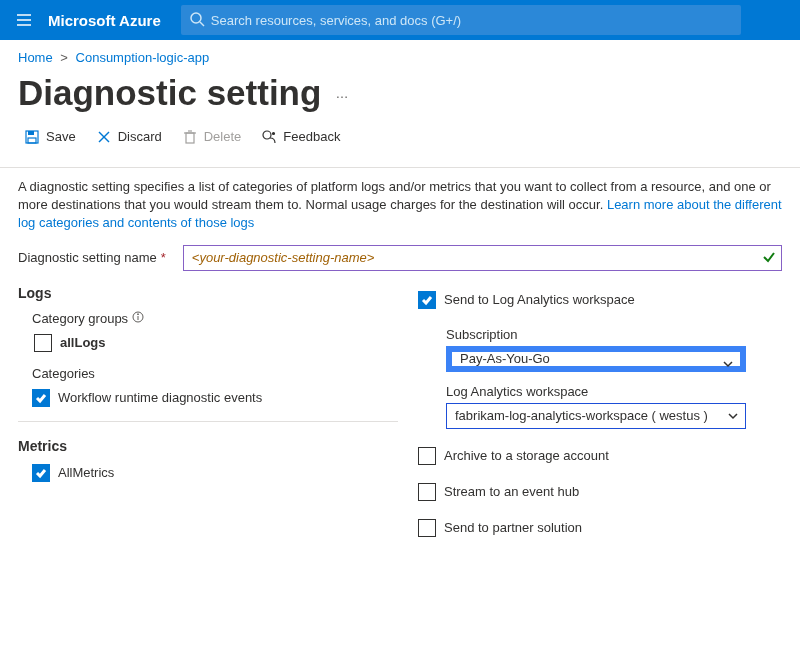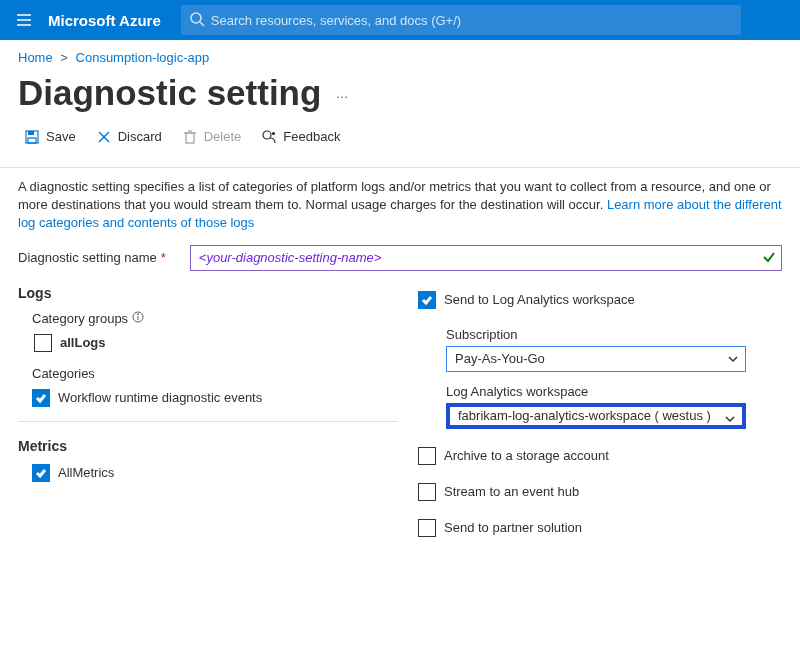--- a/index.html
+++ b/index.html
@@ -30,25 +30,25 @@
   .cmdbar { display:flex; gap:8px; padding: 4px 18px 6px; border-bottom:1px solid #e1dfdd;}
   .cmd { display:flex; align-items:flex-start; gap:6px; height:32px; padding:0 6px; cursor:pointer; color:#323130; }
   .cmd.disabled { color:#a19f9d; cursor:default; }
   .cmd svg { width:16px; height:16px; }
 
   
   .desc { padding: 10px 18px 12px; font-size:13px; color:#323130; line-height:1.4;}
   .desc a { color:#0078d4; text-decoration:none; cursor:pointer;}
 
   
-  .name-row { display:flex; align-items:center; padding:0 18px 14px; gap: 24px;}
+  .name-row { display:flex; align-items:center; padding:0 18px 14px; gap: 17px;}
   .name-label { font-size:13px; }
   .req-star { color:#a4262c; padding-left:4px;}
   .name-input-wrap { flex:1; position:relative; }
-  .name-input { width:100%; height:26px; border:1px solid #8661c5; padding:0 28px 0 8px; font-style:italic; font-size:13px; color:#6d28d9;}
+  .name-input { width:100%; height:26px; border:1px solid #8661c5; padding:0 28px 0 8px; font-style:italic; font-size:13px; color:#a16207;}
   .valid-check { position:absolute; right:6px; top:5px; width:14px; height:14px; stroke:#107c10; fill:none; stroke-width:2;}
 
   
   .body2col { display:flex; padding:0 18px 20px; gap:20px;}
   .coll { flex: 0 0 380px; }
   .colr { flex: 1; }
 
   .section-h1 { font-size:14px; font-weight:600; margin-bottom:10px;}
   .subsection { margin:4px 0 14px 14px;}
   .subtitle { font-size:13px; color:#323130; margin-bottom:8px; display:flex; align-items:center; gap:4px;}
@@ -58,22 +58,22 @@
   .chkbox { width:18px; height:18px; border:1px solid #323130; display:inline-flex; align-items:center; justify-content:center; flex-shrink:0;}
   .chkbox.checked { background:#0078d4; border-color:#0078d4;}
   .chkbox.checked svg { width:12px; height:12px; stroke:#fff; stroke-width:3; fill:none;}
   .chklabel { font-size:13px;}
 
   .hr { border:none; border-top:1px solid #e1dfdd; margin:8px 0 16px;}
 
   .dest-section { margin-bottom:18px;}
   .dest-indent { margin-left:28px; margin-top:18px;}
   .fieldlabel { font-size:13px; margin-bottom:4px;}
-  .select { height:26px; border:1px solid #3b82f6; width:300px; padding:0 26px 0 8px; font-size:13px; background:#fff; position:relative; display:flex; align-items:center; cursor:pointer;}
-  .select.highlight { border:4px solid #1d4ed8;}
+  .select { height:26px; border:6px solid #3b82f6; width:300px; padding:0 26px 0 8px; font-size:13px; background:#fff; position:relative; display:flex; align-items:center; cursor:pointer;}
+  .select.highlight { border:1px solid #1d4ed8;}
   .select .chev { position:absolute; right:6px; top:6px; width:12px; height:12px; stroke:#323130; fill:none; stroke-width:1.5;}
   .dest-field { margin-bottom:12px;}
 
   
   .cat-indent { margin-left:2px;font-weight:bold;}
 </style>
 </head>
 <body>
 
 <div class="topbar">

